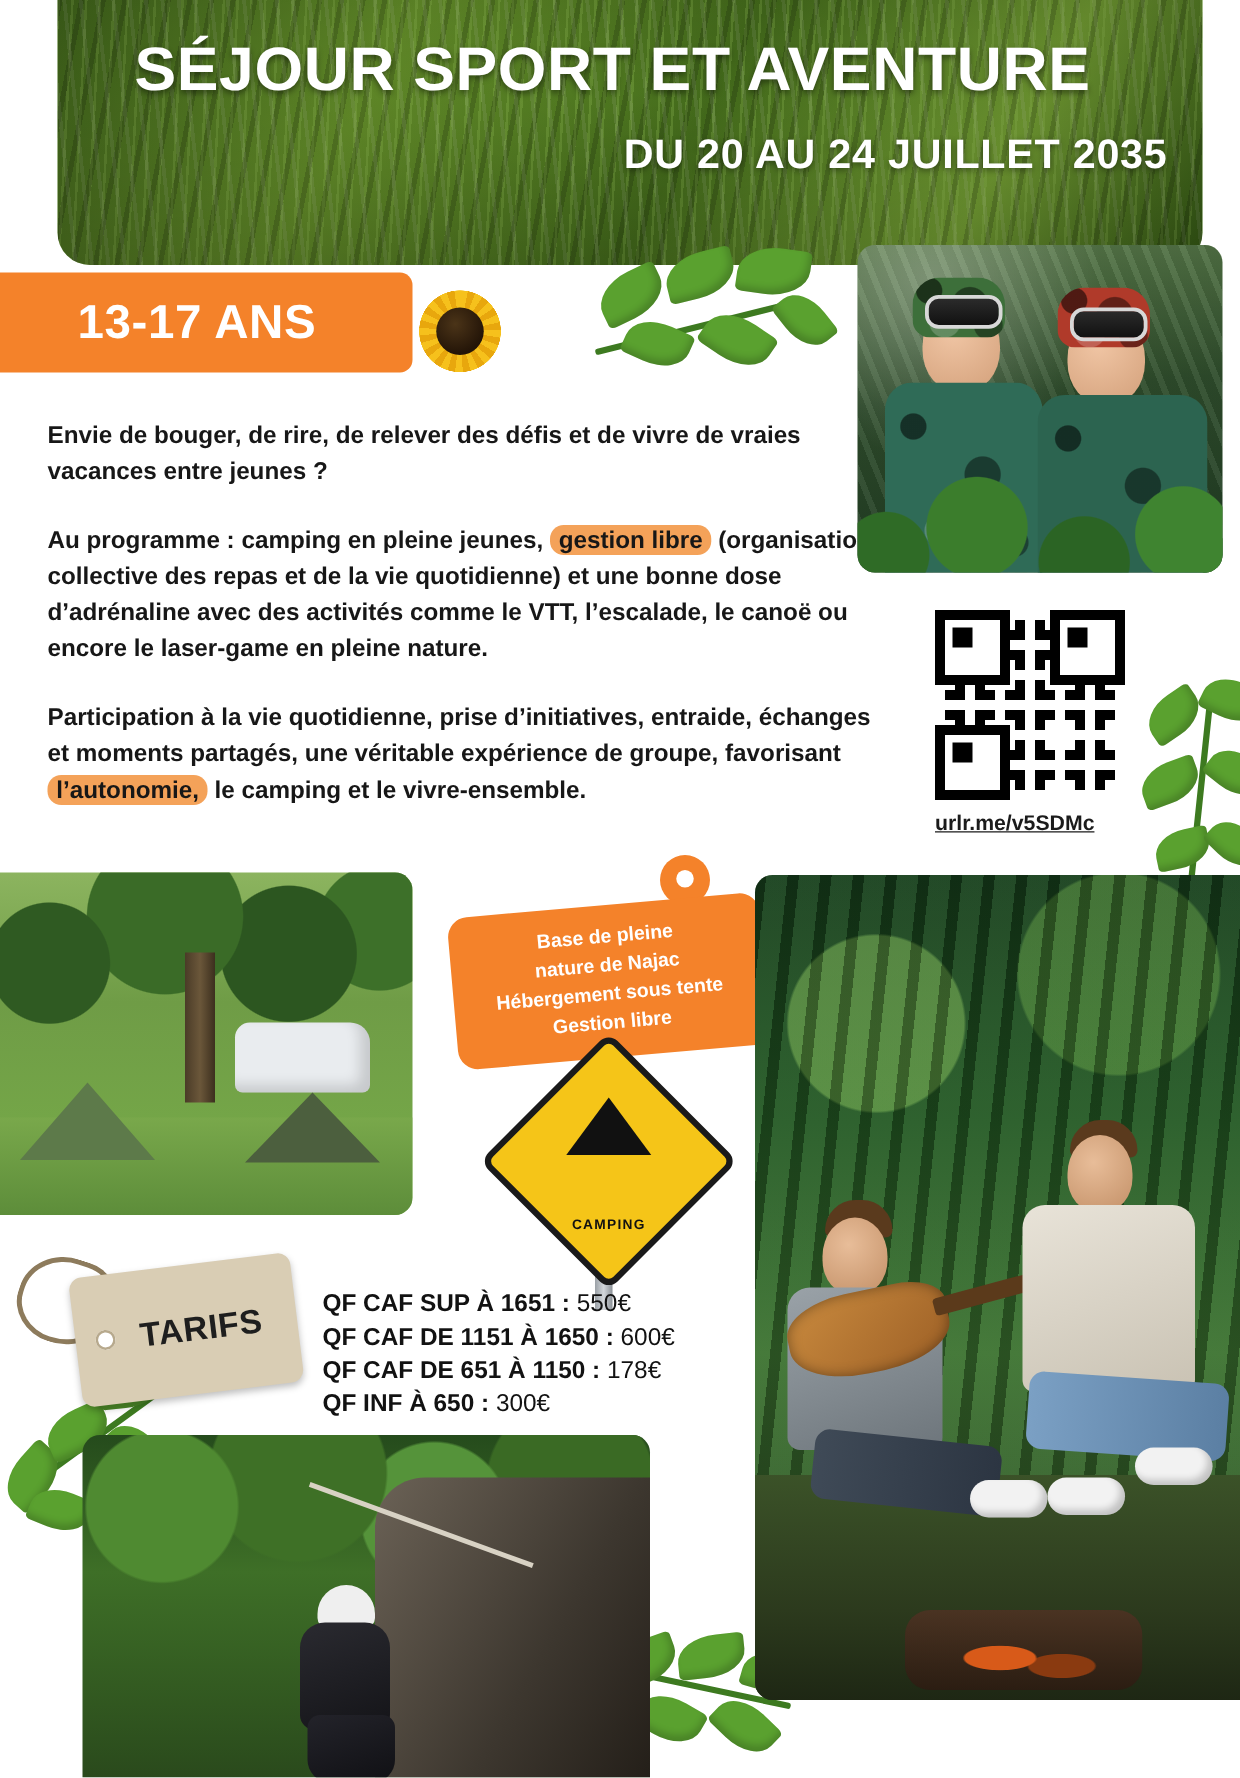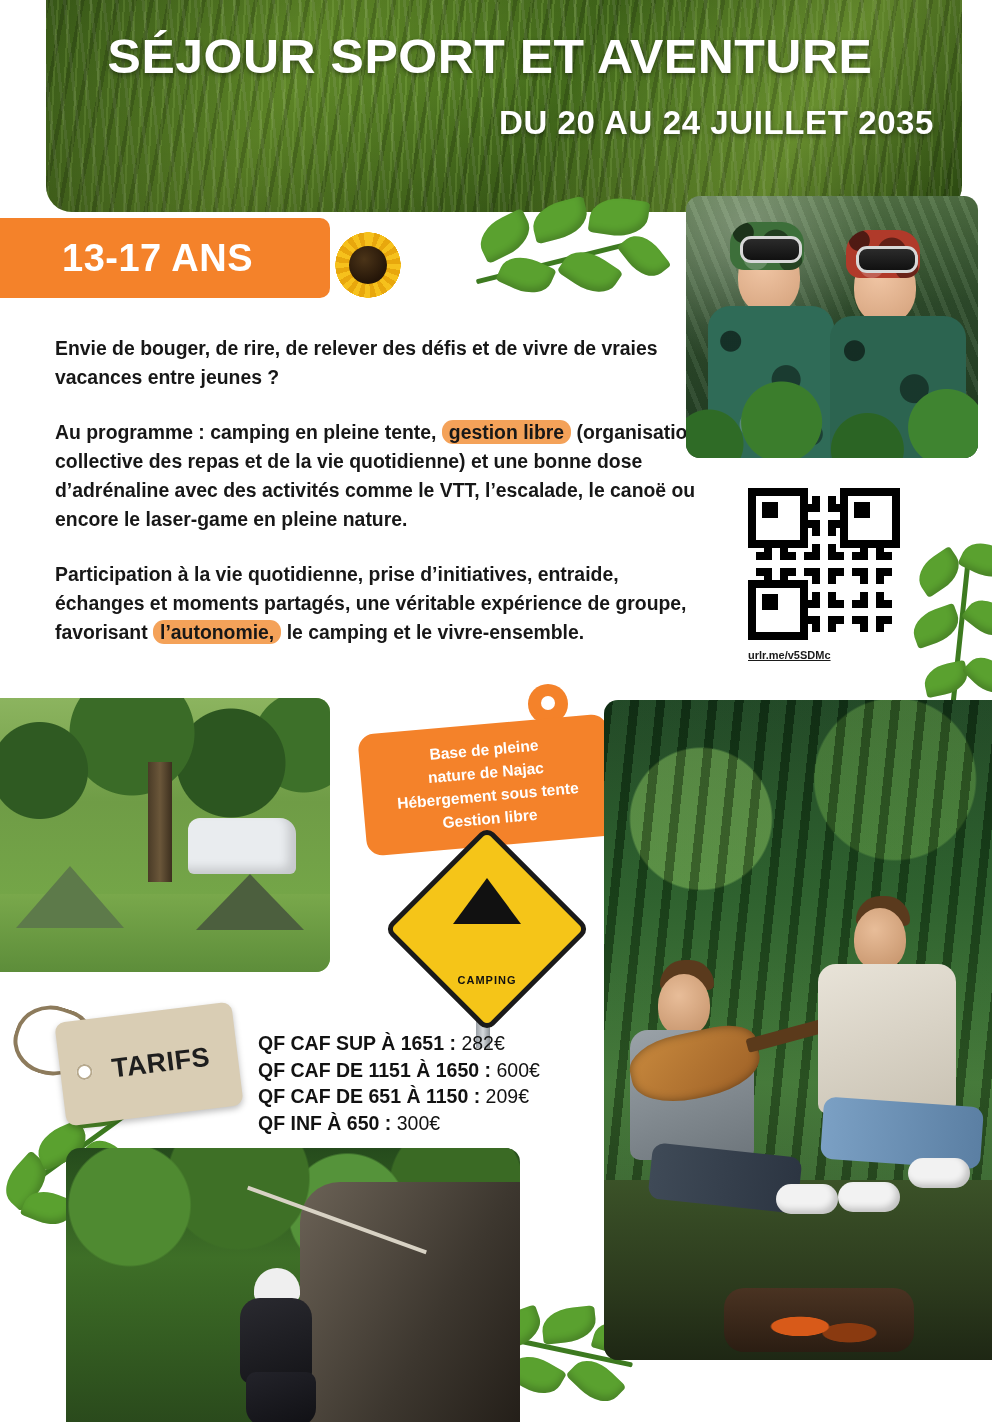--- a/index.html
+++ b/index.html
@@ -145,21 +145,21 @@
   #body-copy {
     position: absolute;
     left: 38px;
     top: 334px;
     width: 672px;
     font-size: 19.4px;
     line-height: 29px;
     font-weight: 600;
     color: #171717;
   }
-  #body-copy p { margin: 0 0 26px 17px; }
+  #body-copy p { margin: 0 0 26px 0; }
   .hl {
     background: #f4a259;
     border-radius: 11px;
     padding: 1px 7px;
   }
 
   
   #photo-paintball {
     position: absolute;
     left: 686px;
@@ -254,21 +254,21 @@
     display:block;
     width: 16px; height: 16px;
     background: #000;
     margin: 6px;
   }
   .qr-eye.tl { left: 0; top: 0; }
   .qr-eye.tr { right: 0; top: 0; }
   .qr-eye.bl { left: 0; bottom: 0; }
   #qr-caption {
     margin-top: 9px;
-    font-size: 11px;
+    font-size: 17px;
     font-weight: 600;
     color: #1b1b1b;
     text-decoration: underline;
   }
 
   
   #photo-camping {
     position: absolute;
     left: 0;
     top: 698px;
@@ -612,21 +612,21 @@
   <div class="blade" style="left:6px; top:20px; width:52px; height:34px; transform:rotate(-20deg);"></div>
   <div class="blade" style="left:58px; top:16px; width:54px; height:34px; transform:rotate(-6deg);"></div>
   <div class="blade" style="left:110px; top:30px; width:48px; height:32px; transform:rotate(16deg);"></div>
   <div class="blade" style="left:26px; top:66px; width:52px; height:34px; transform:rotate(30deg);"></div>
   <div class="blade" style="left:86px; top:72px; width:52px; height:34px; transform:rotate(44deg);"></div>
 </div>
 
 <div id="body-copy">
   <p>Envie de bouger, de rire, de relever des défis et de vivre de vraies vacances entre jeunes ?</p>
   <p>
-    <span>Au programme : camping en pleine tente, </span><span class="hl">gestion libre</span><span> (organisation collective des repas et de la vie quotidienne) et une bonne dose d’adrénaline avec des activités comme le VTT, l’escalade, le canoë ou encore le laser-game en pleine nature.</span>
+    <span>Au programme : camping en pleine jeunes, </span><span class="hl">gestion libre</span><span> (organisation collective des repas et de la vie quotidienne) et une bonne dose d’adrénaline avec des activités comme le VTT, l’escalade, le canoë ou encore le laser-game en pleine nature.</span>
   </p>
   <p>
     <span>Participation à la vie quotidienne, prise d’initiatives, entraide, échanges et moments partagés, une véritable expérience de groupe, favorisant </span><span class="hl">l’autonomie,</span><span> le camping et le vivre-ensemble.</span>
   </p>
 </div>
 
 <div id="photo-paintball">
   <div class="pb-sky"></div>
   <div class="pb-person" style="left:36px; top:18px;">
     <div class="pb-head" style="left:16px; top:26px;"></div>
@@ -690,29 +690,29 @@
 
 <div id="tag-string"></div>
 <div id="tarif-tag">
   <div class="hole"></div>
   <div class="tag-label">TARIFS</div>
 </div>
 
 <div id="tarifs-list">
   <div class="row">
     <b>QF CAF SUP À 1651 :</b>
-    <span>282€</span>
+    <span>550€</span>
   </div>
   <div class="row">
     <b>QF CAF DE 1151 À 1650 :</b>
     <span>600€</span>
   </div>
   <div class="row">
     <b>QF CAF DE 651 À 1150 :</b>
-    <span>209€</span>
+    <span>178€</span>
   </div>
   <div class="row">
     <b>QF INF À 650 :</b>
     <span>300€</span>
   </div>
 </div>
 
 <div id="photo-forest">
   <div class="fr-trees"></div>
   <div class="fr-ground"></div>

